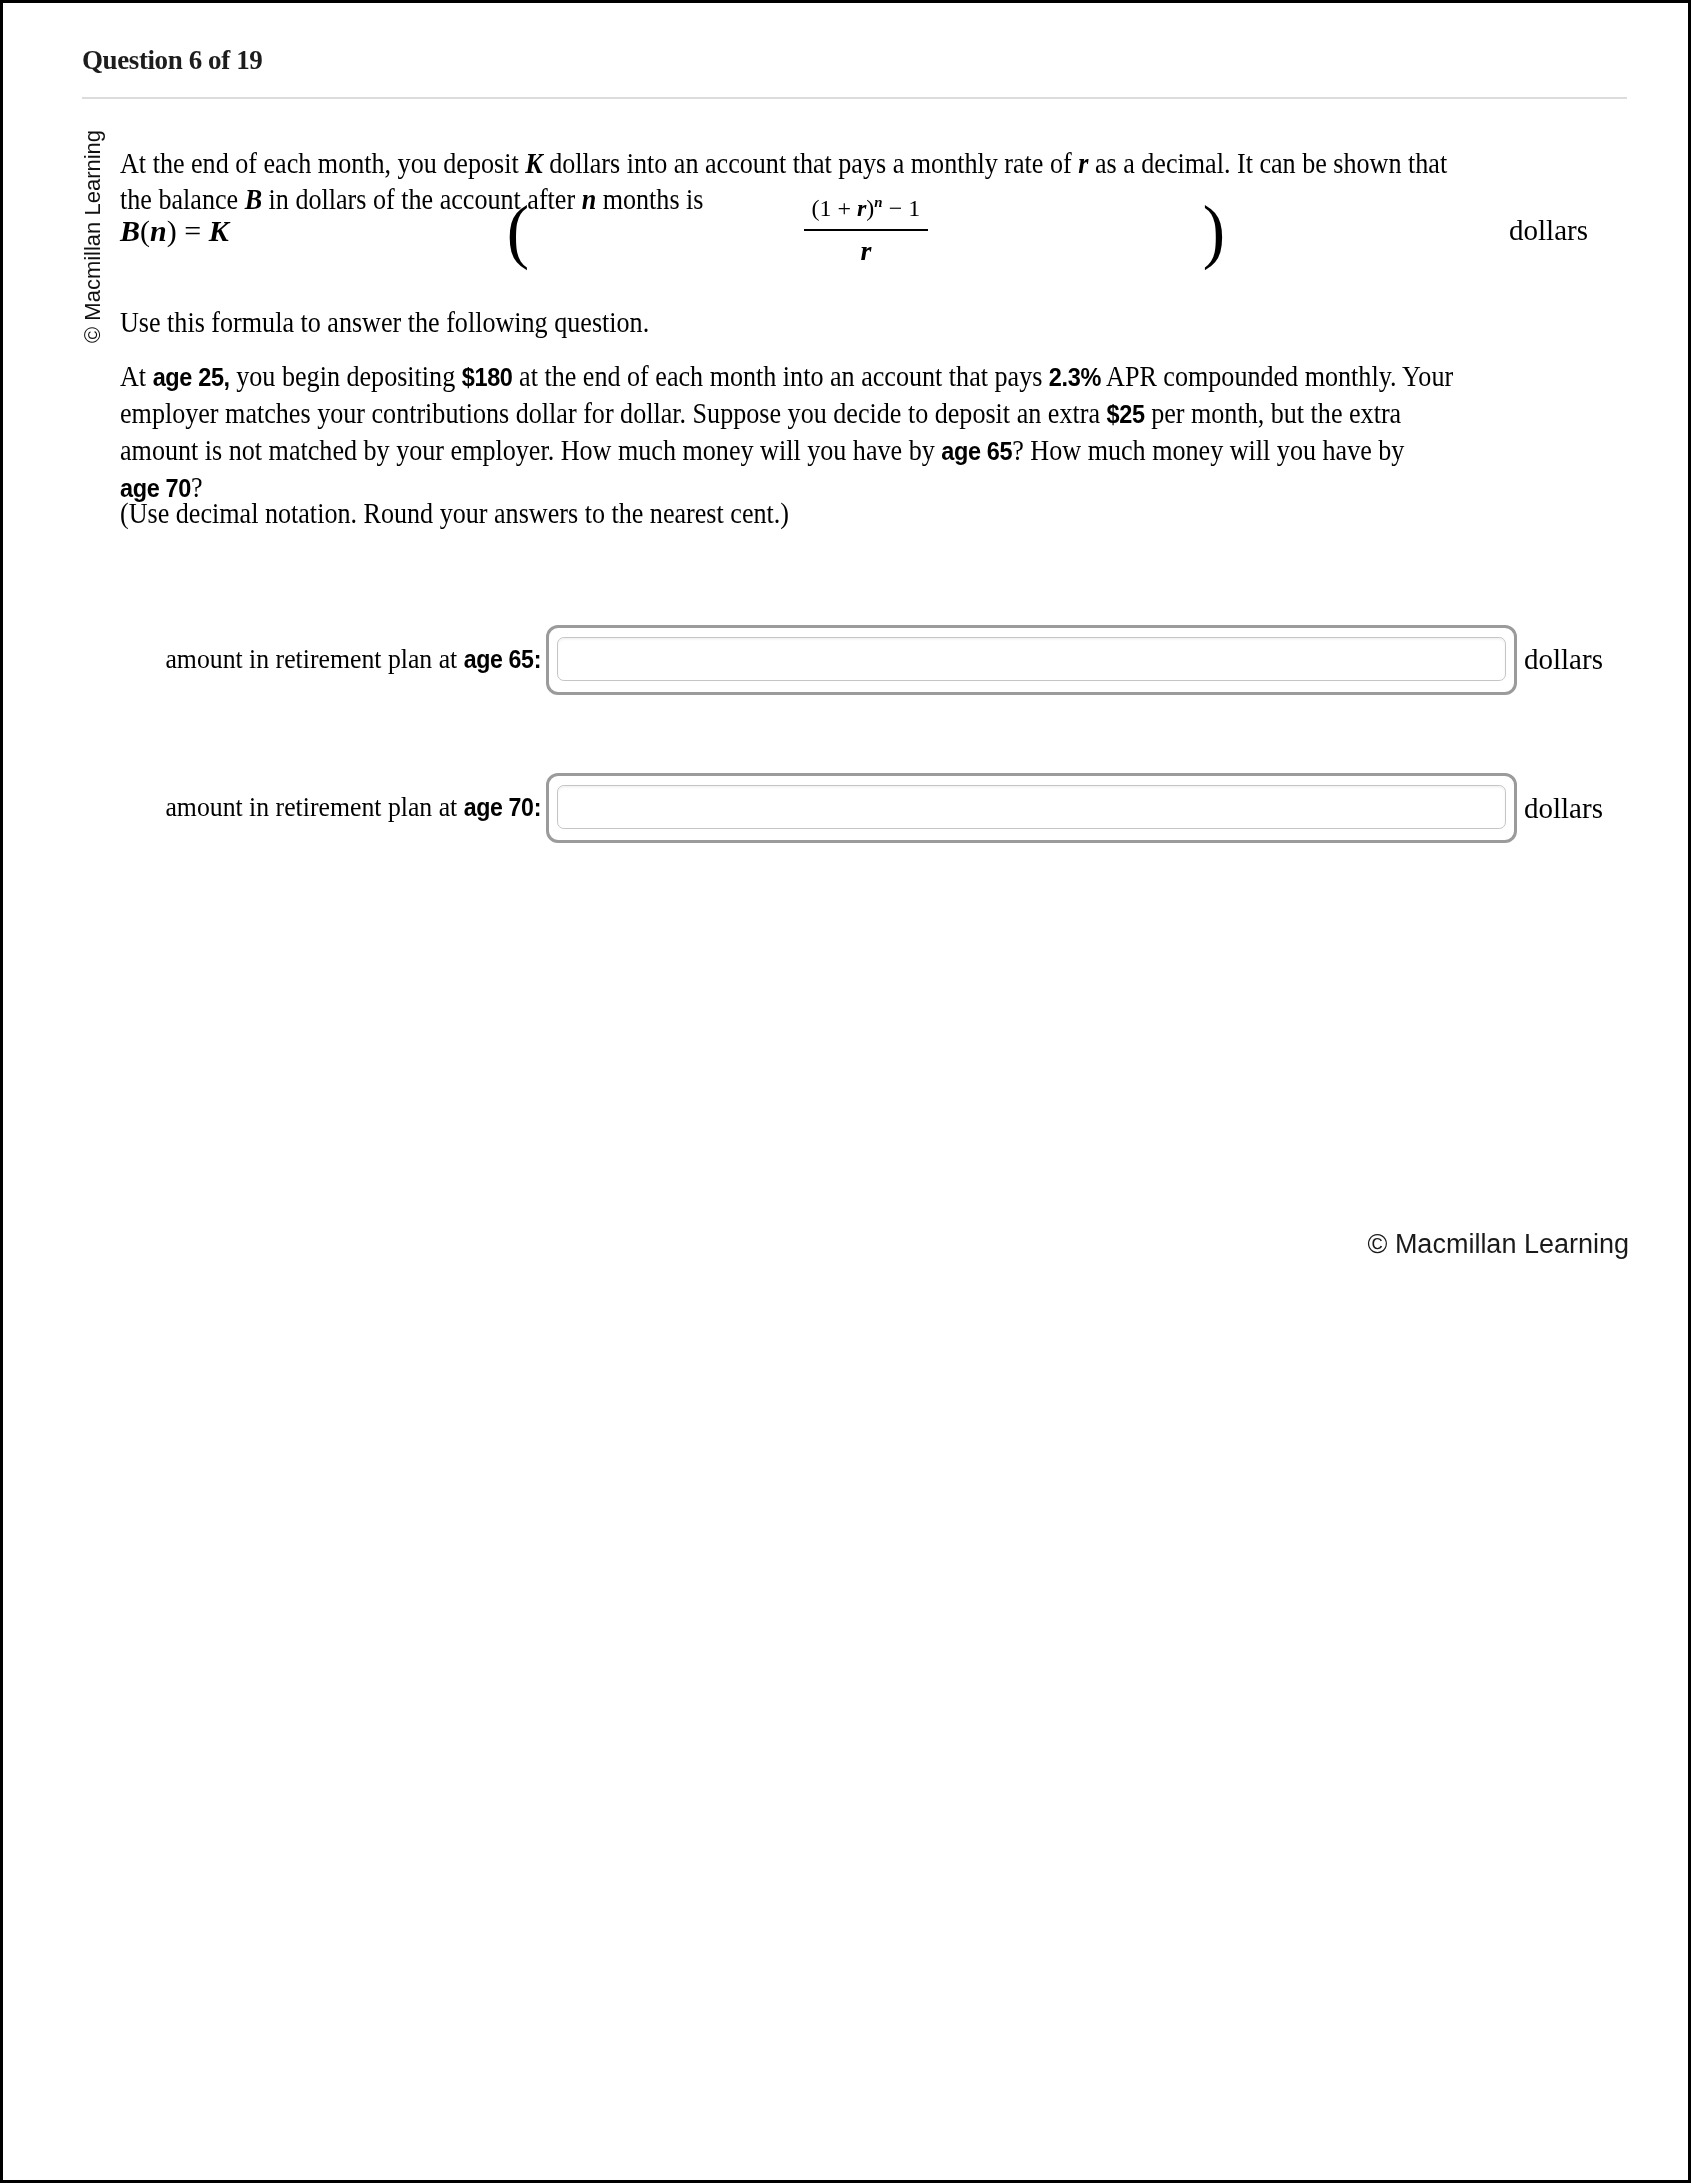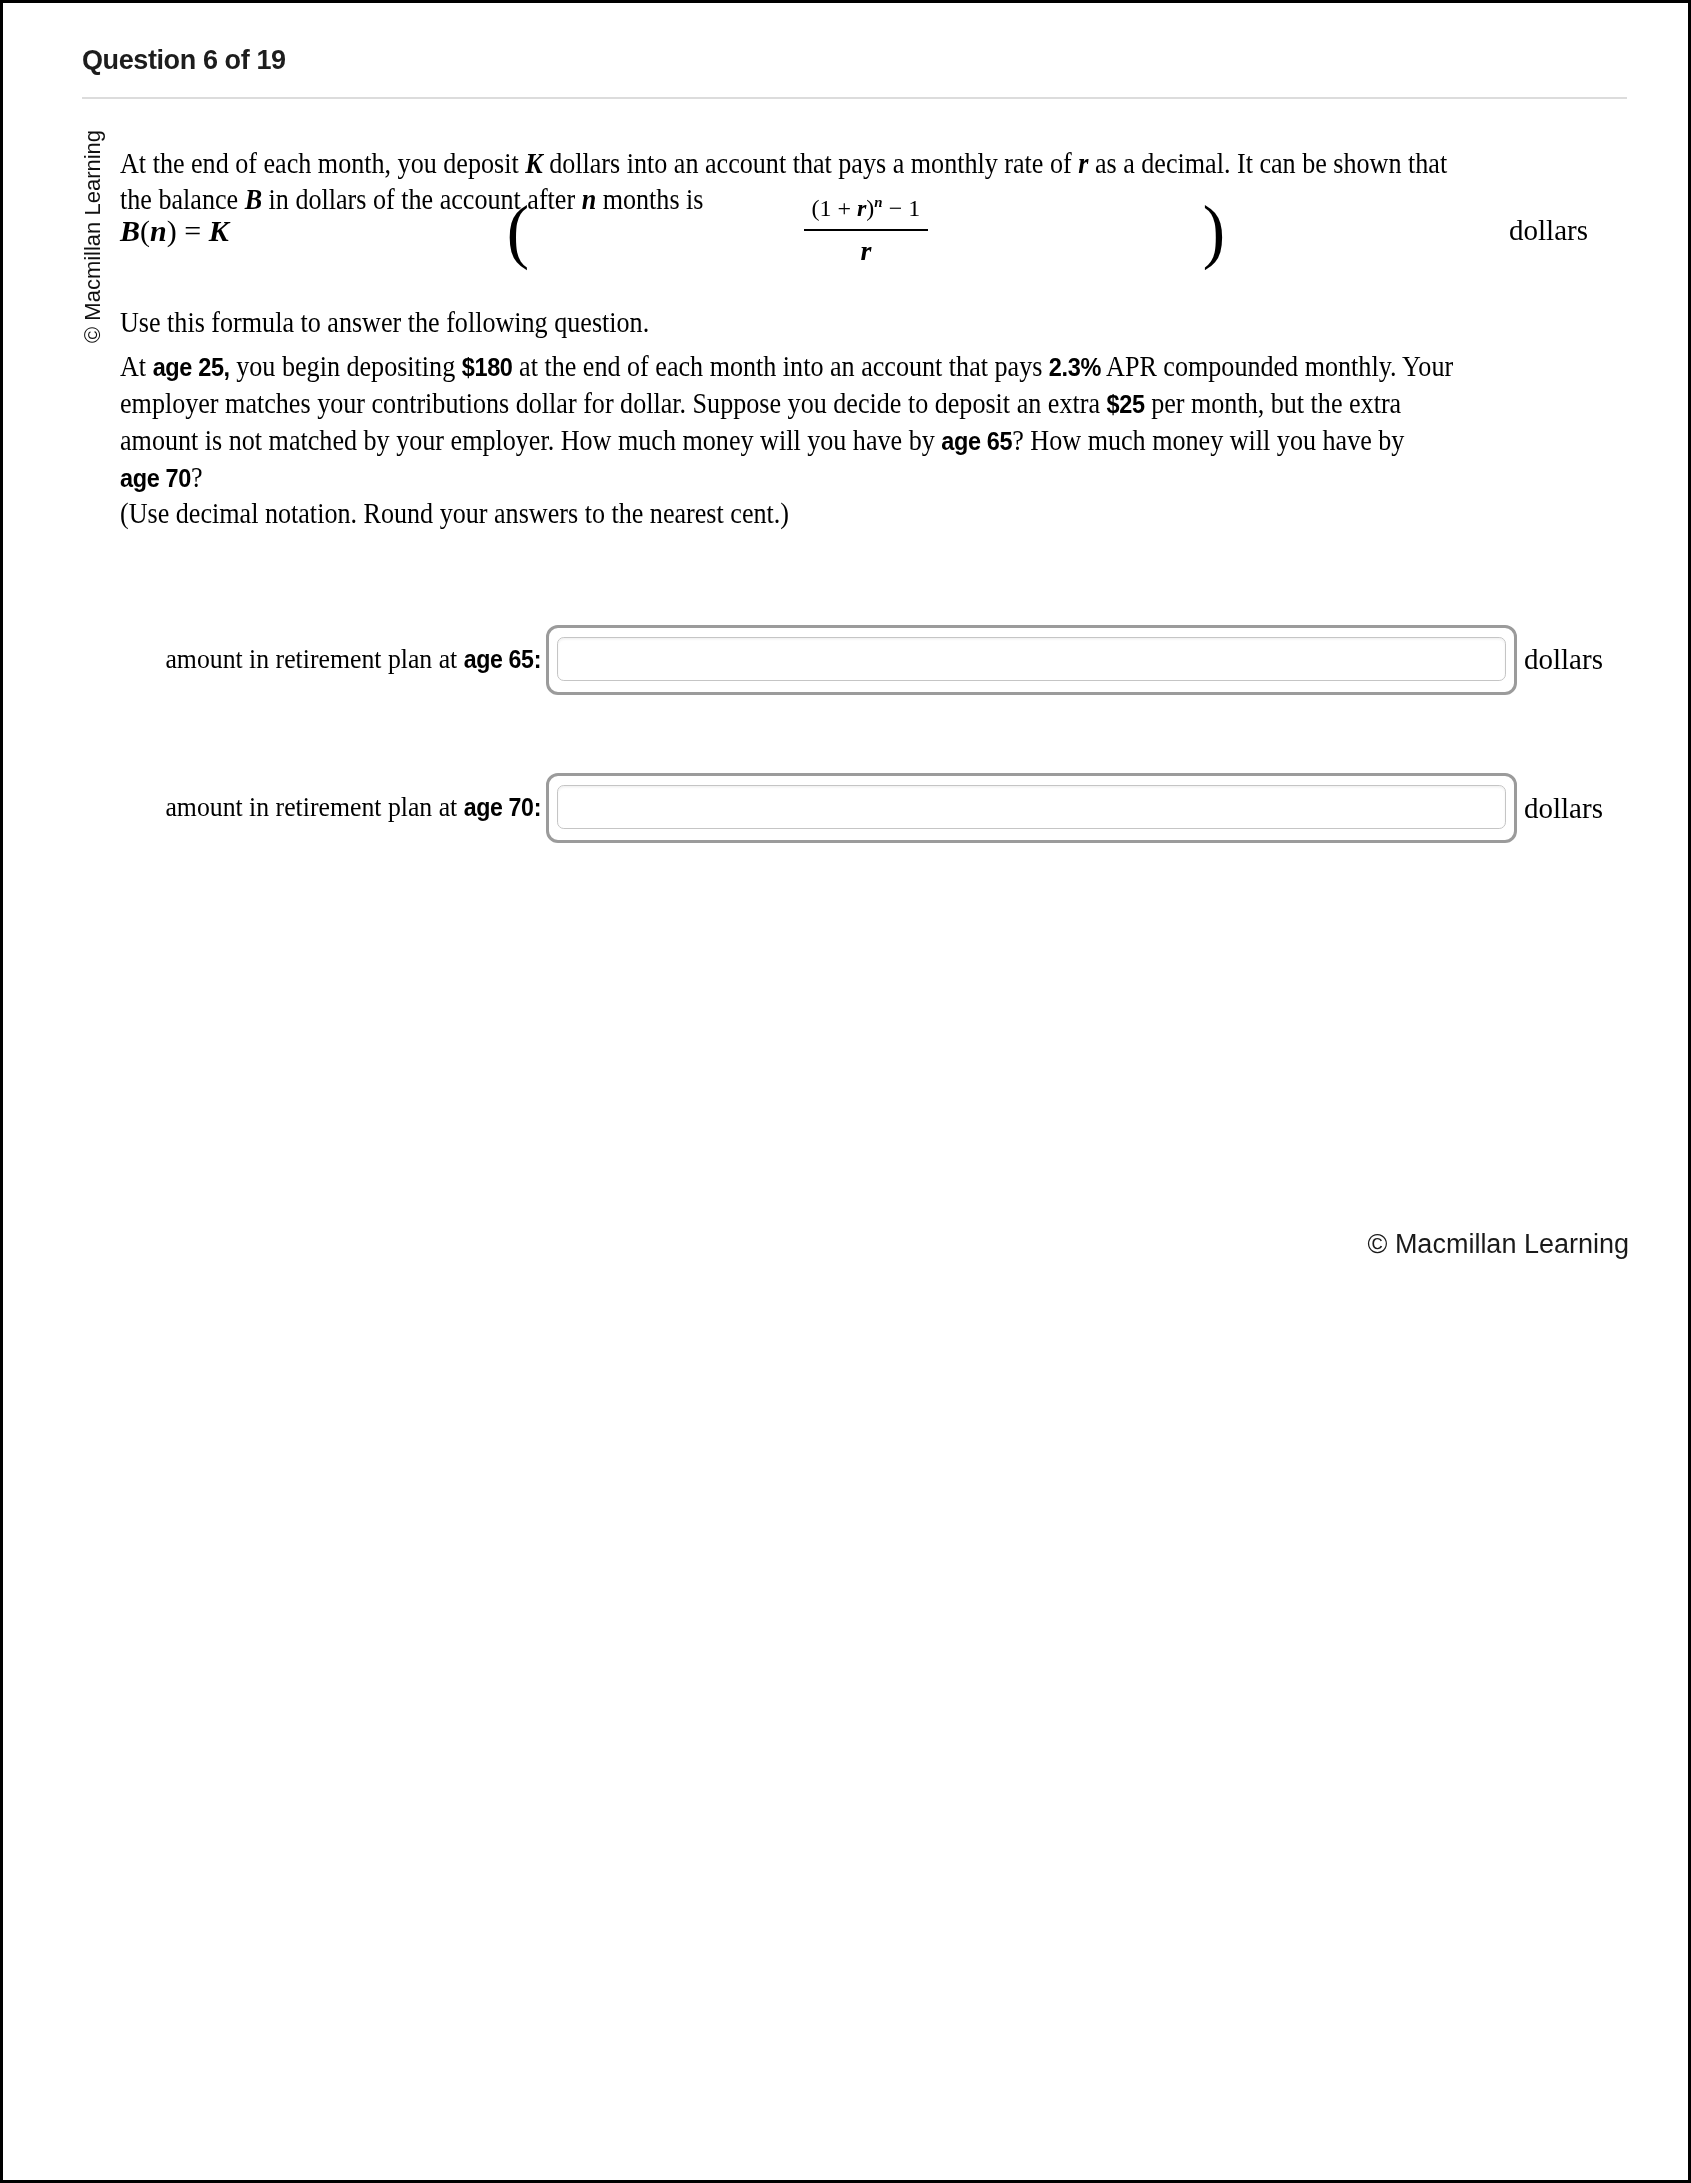--- a/index.html
+++ b/index.html
@@ -8,42 +8,42 @@
     width: 1691px; height: 2183px;
     box-sizing: border-box;
     background: #ffffff;
     border: 3px solid #000;
     overflow: hidden;
     font-family: "Liberation Serif", serif;
     color: #000;
   }
   .header {
     position: absolute; left: 79px; top: 42px;
-    font-family: Liberation Sans, sans-serif;
+    font-family: Liberation Serif, serif;
     font-weight: 700; font-size: 27px; color: #1d1d1d;
     letter-spacing: -0.4px; white-space: nowrap;
   }
   .divider {
     position: absolute; left: 79px; top: 94px;
     width: 1545px; height: 1.5px; background: #dcdcdc;
   }
   .vcopy {
     position: absolute; left: 77px; top: 340px;
     transform: rotate(-90deg); transform-origin: 0 0;
     font-family: "Liberation Sans", sans-serif;
     font-size: 22px; color: #111; white-space: nowrap;
   }
   .tline {
     white-space: nowrap;
     font-size: 29px; line-height: 36px;
   }
   .cond { transform: scaleX(0.9); transform-origin: 0 50%; }
   .intro { position: absolute; left: 117px; top: 109px; margin-top: 33px; }
   .useline { position: absolute; left: 117px; top: 301px; }
-  .question { position: absolute; left: 117px; top: 345px; }
+  .question { position: absolute; left: 117px; top: 355px; }
   .note { position: absolute; left: 117px; top: 492px; }
   .var { font-style: italic; font-weight: 600; font-family: "Liberation Serif", serif; }
   .num {
     font-family: "Liberation Sans", sans-serif;
     font-weight: 700; font-size: 0.9em; letter-spacing: -0.4px;
   }
   sup.var { font-size: 0.62em; }
 
   .formula {
     position: absolute; left: 117px; top: 191px; width: 1468px;

